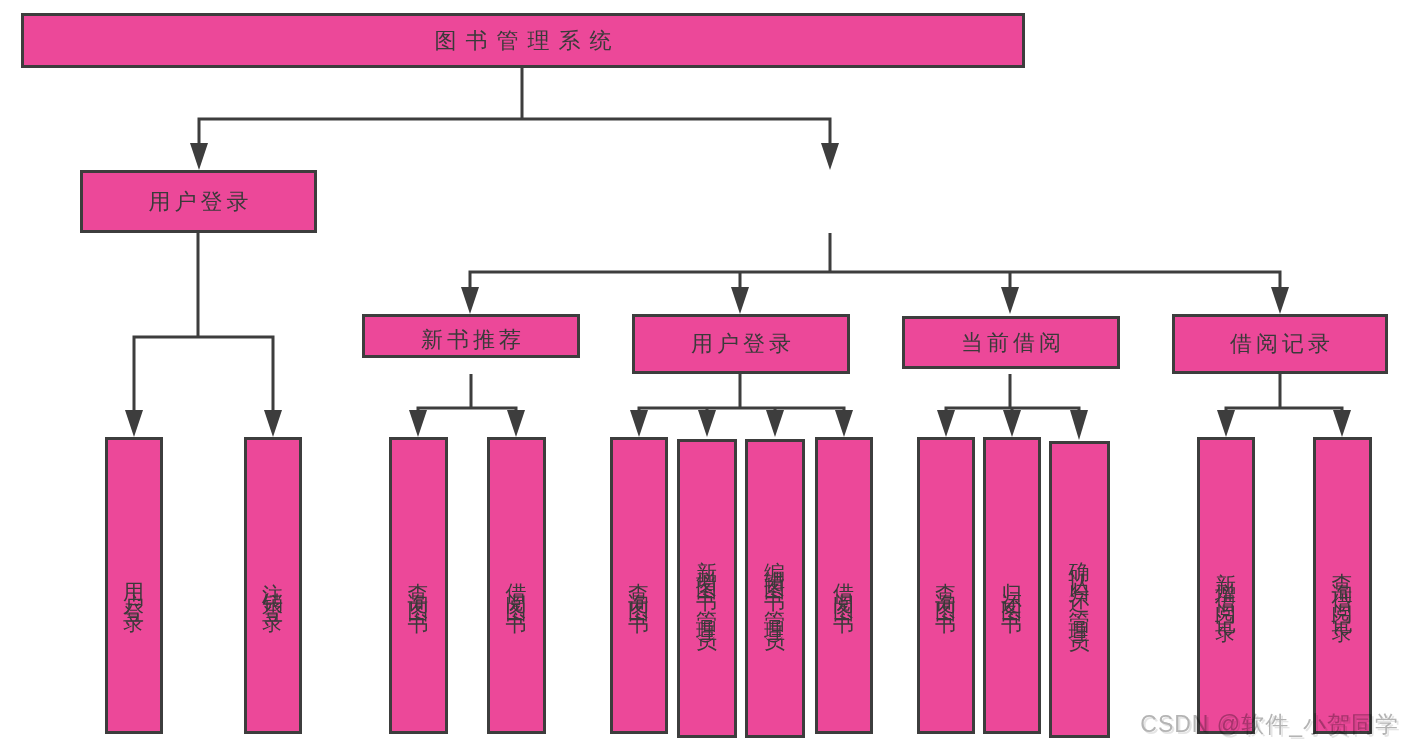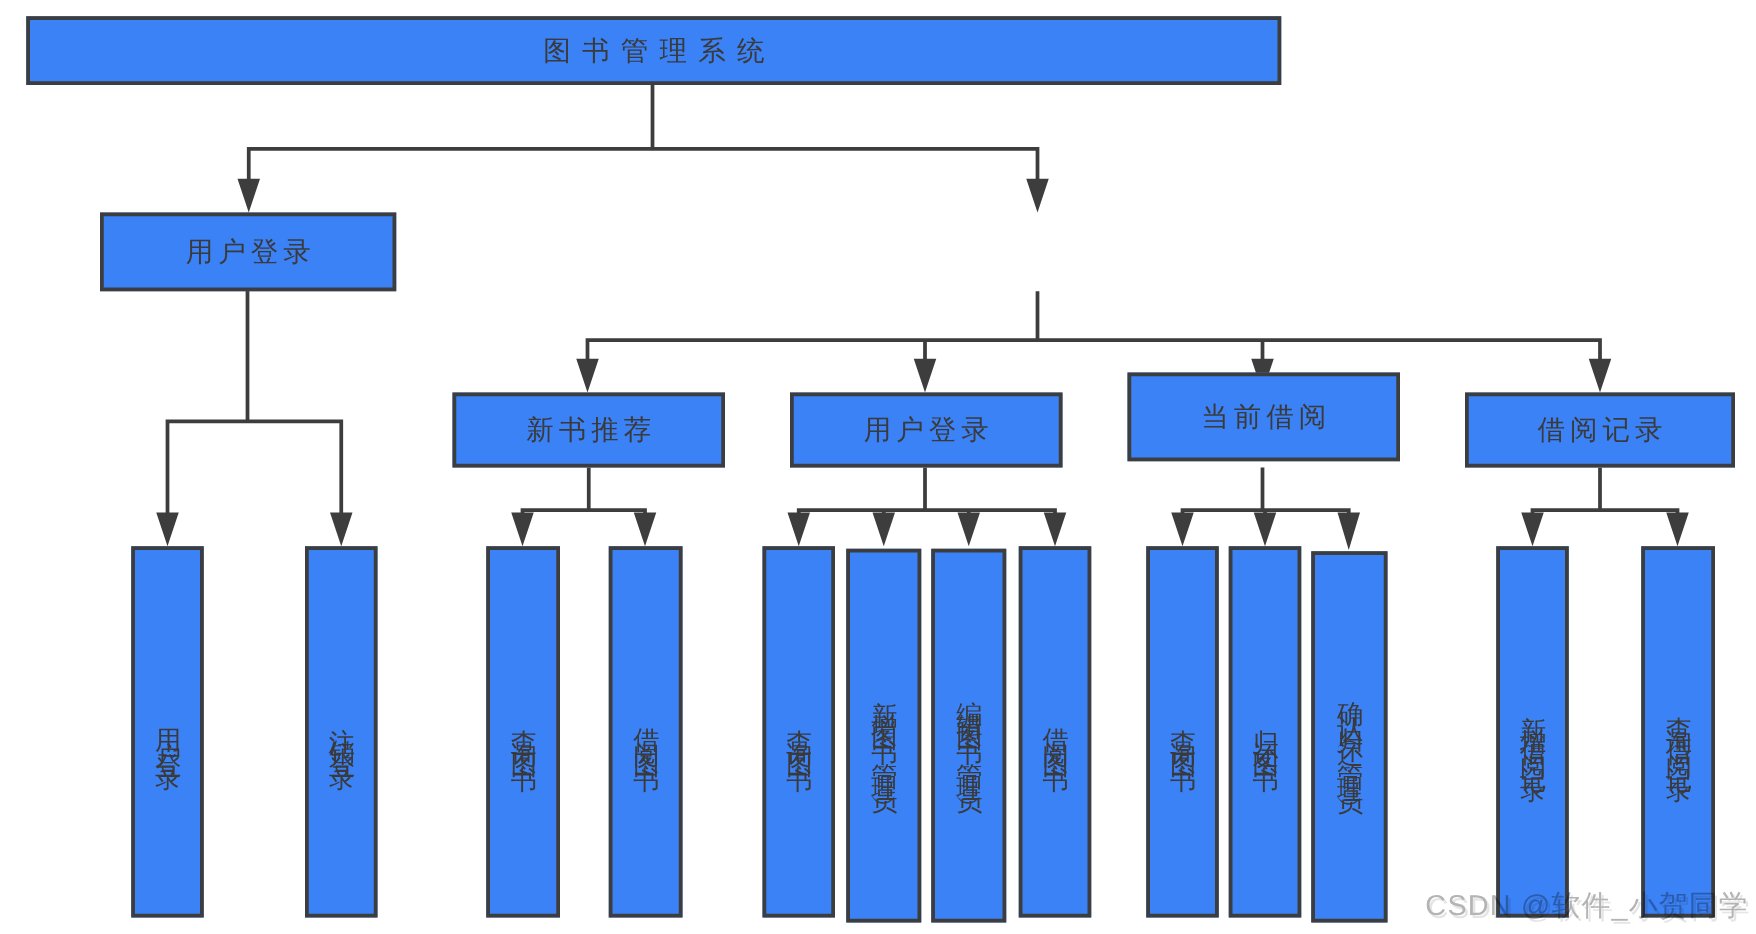--- a/index.html
+++ b/index.html
@@ -16,21 +16,21 @@
     font-family:"Liberation Sans","DejaVu Sans",sans-serif;
     color:var(--text);
   }
   svg.connectors{
     position:absolute;left:0;top:0;z-index:1;
   }
   .box{
     position:absolute;
     box-sizing:border-box;
     border:3px solid var(--line);
-    background:#3b82f6;
+    background:#ec4899;
     display:flex;
     align-items:center;
     justify-content:center;
     z-index:2;
   }
   .h-label{
     font-size:22px;
     letter-spacing:4px;
     text-indent:4px;
     white-space:nowrap;
@@ -104,27 +104,27 @@
   </svg>
 
   <div class="box" style="left:21px;top:13px;width:1004px;height:55px;">
     <span class="h-label root">图书管理系统</span>
   </div>
 
   <div class="box" style="left:80px;top:170px;width:237px;height:63px;">
     <span class="h-label">用户登录</span>
   </div>
 
-  <div class="box" style="left:362px;top:314px;width:218px;height:60px;">
+  <div class="box" style="left:362px;top:314px;width:218px;height:44px;align-items:flex-end;">
     <span class="h-label">新书推荐</span>
   </div>
   <div class="box" style="left:632px;top:314px;width:218px;height:60px;">
     <span class="h-label">用户登录</span>
   </div>
-  <div class="box" style="left:902px;top:298px;width:218px;height:71px;">
+  <div class="box" style="left:902px;top:316px;width:218px;height:53px;">
     <span class="h-label">当前借阅</span>
   </div>
   <div class="box" style="left:1172px;top:314px;width:216px;height:60px;">
     <span class="h-label">借阅记录</span>
   </div>
 
   <div class="box v-box" style="left:105px;top:437px;width:58px;height:297px;">
     <span>用户登录</span>
   </div>
   <div class="box v-box" style="left:244px;top:437px;width:58px;height:297px;">

